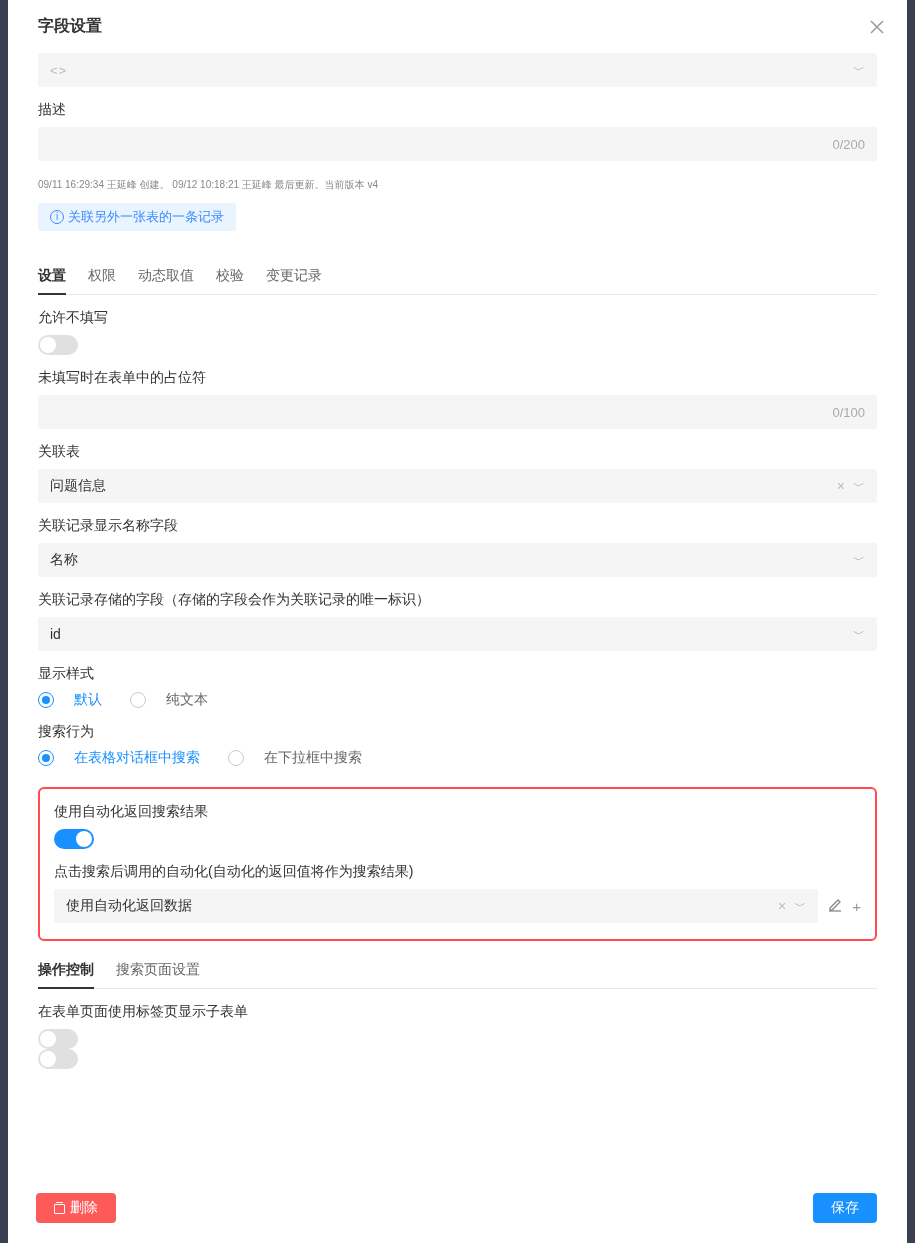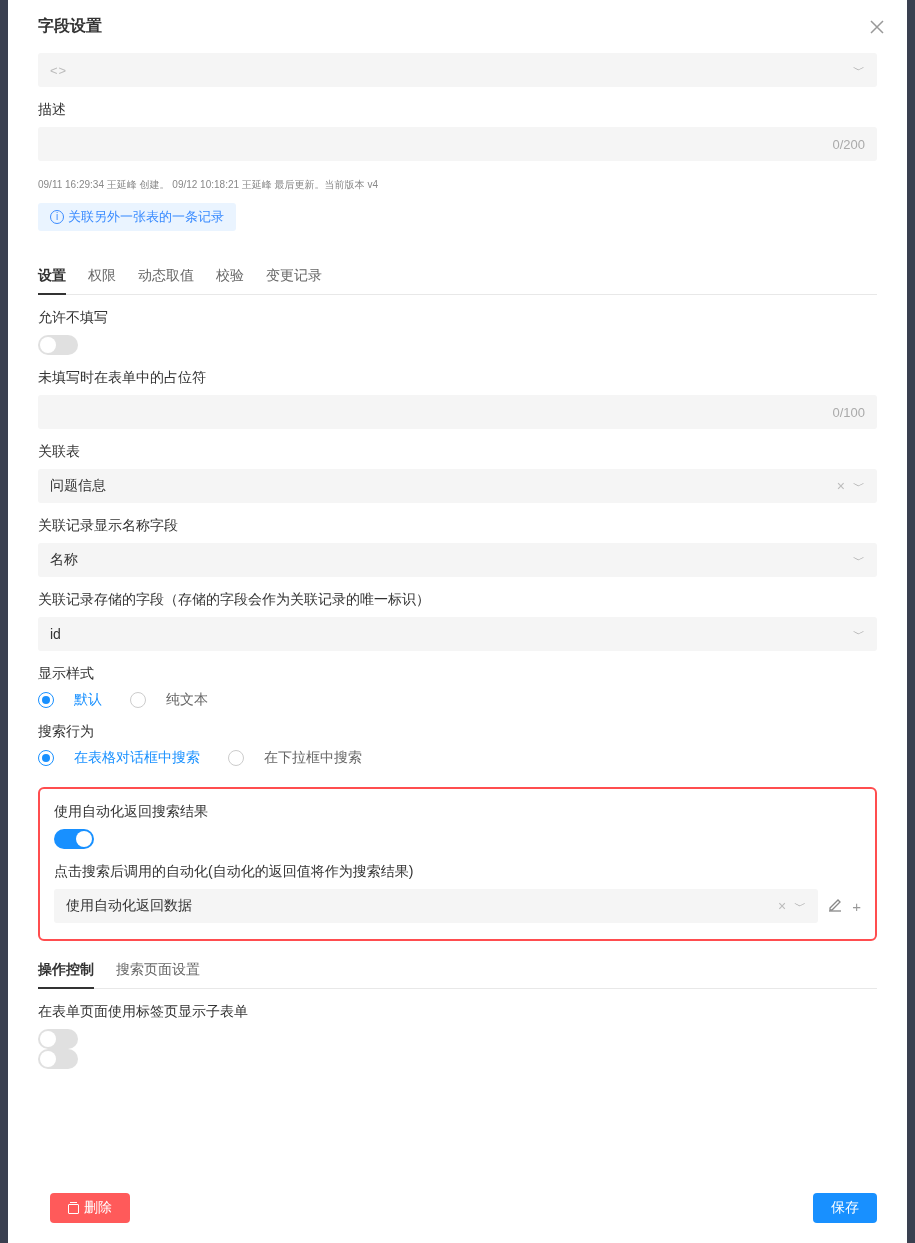--- a/index.html
+++ b/index.html
@@ -31,21 +31,21 @@
 .radio-opt.selected { color: #1890ff; }
 .radio-circle { width: 16px; height: 16px; border-radius: 50%; border: 1.5px solid #ccc; display: flex; align-items: center; justify-content: center; }
 .radio-opt.selected .radio-circle { border-color: #1890ff; }
 .radio-dot { width: 8px; height: 8px; border-radius: 50%; background: #1890ff; }
 .hl-box { border: 2px solid #ff4d4f; border-radius: 6px; padding: 14px 14px 16px 14px; margin-top: 20px; }
 .hl-box .section-label:first-child { margin-top: 0; }
 .select-with-side { display: flex; align-items: center; gap: 10px; }
 .select-with-side .select-box { flex: 1; }
 .side-icon { color: #999; cursor: pointer; font-size: 15px; }
 .tabs2 { display: flex; gap: 22px; margin-top: 12px; border-bottom: 1px solid #e8e8e8; }
-.modal-footer { display: flex; justify-content: space-between; align-items: center; padding: 16px 30px 20px 42px; }
+.modal-footer { display: flex; justify-content: space-between; align-items: center; padding: 16px 30px 20px 28px; }
 .btn { padding: 6px 18px; border-radius: 4px; border: none; cursor: pointer; font-size: 14px; display: inline-flex; align-items: center; gap: 5px; }
 .btn-danger { background: #ff5a5a; color: #fff; }
 .btn-primary { background: #1890ff; color: #fff; }
 .trash-icon { display:inline-block; width:11px; height:12px; position:relative; }
 .trash-icon::before { content:''; position:absolute; top:2px; left:0; right:0; bottom:0; border:1.2px solid #fff; border-radius:1px;}
 .trash-icon::after { content:''; position:absolute; top:0; left:2px; right:2px; height:2px; border-top:1.2px solid #fff;}
 </style>
 </head>
 <body>
 

